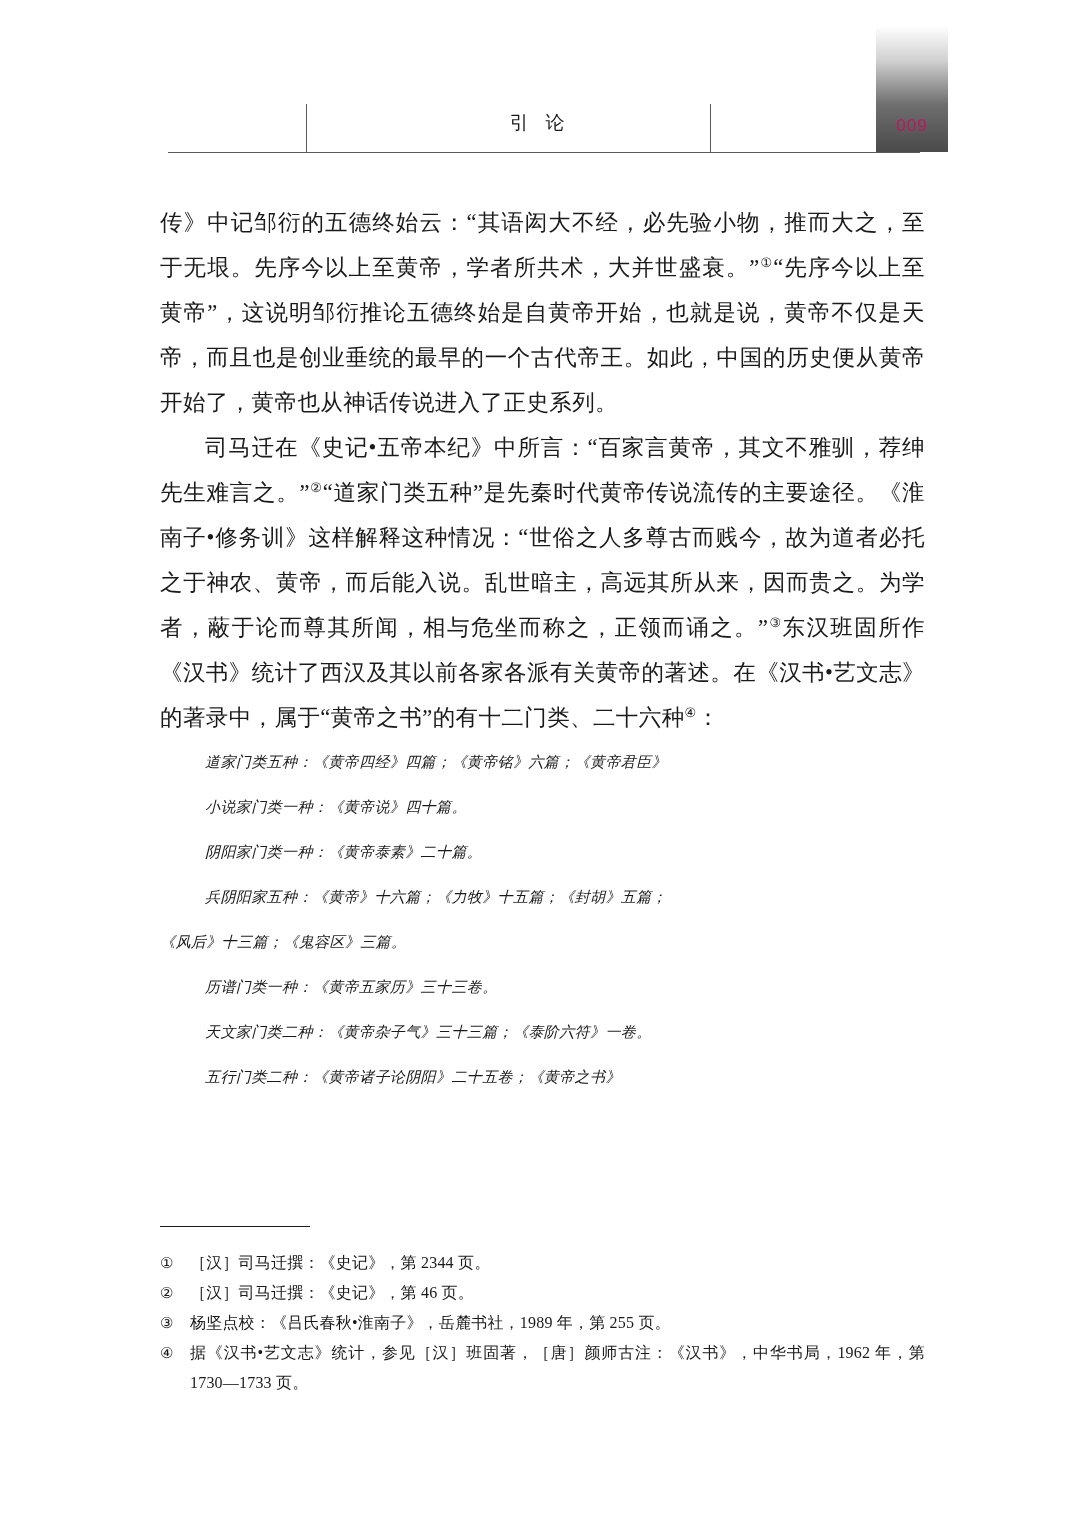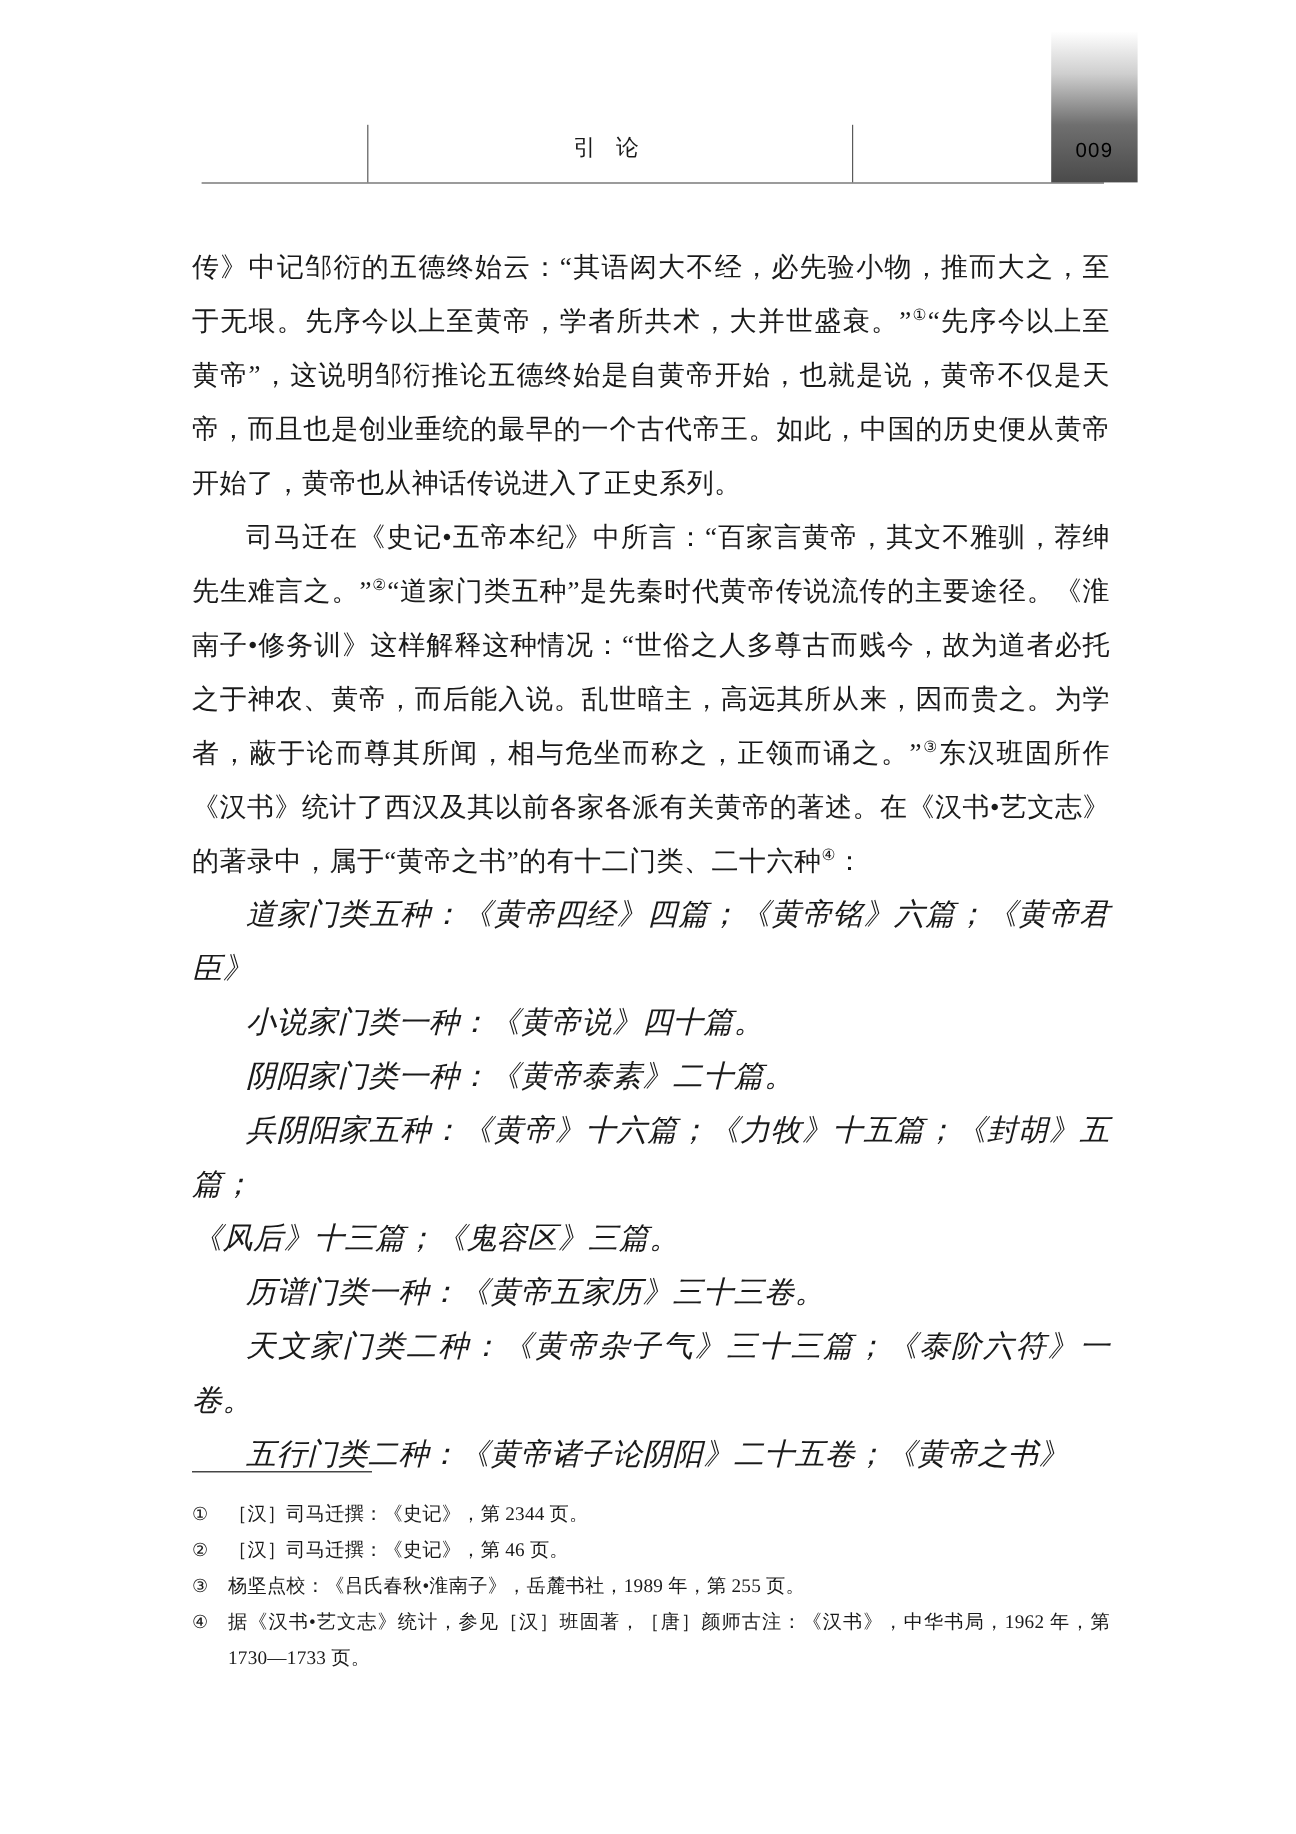--- a/index.html
+++ b/index.html
@@ -51,37 +51,38 @@
   }
   .header-title {
     position: absolute;
     left: 306px;
     top: 110px;
     width: 404px;
     text-align: center;
     font-size: 19px;
     letter-spacing: 6px;
     color: #1a1a1a;
+    padding-left: 32px;
   }
   .page-number-block {
     position: absolute;
     left: 876px;
     top: 26px;
     width: 72px;
     height: 126px;
     background: linear-gradient(to bottom, #ffffff 0%, #cfcfcf 28%, #6f6f6f 62%, #4a4a4a 100%);
   }
   .page-number {
     position: absolute;
     left: 876px;
     top: 116px;
     width: 72px;
     text-align: center;
     font-size: 17px;
-    color: #000000;
+    color: #be185d;
     letter-spacing: 1px;
     font-family: "Liberation Sans", sans-serif;
   }
 
   
   .body {
     position: absolute;
     left: 160px;
     top: 200px;
     width: 765px;
@@ -98,21 +99,21 @@
     text-indent: 45px;
   }
   .quote-block {
     font-size: 21px;
     line-height: 45px;
     letter-spacing: 0.3px;
     font-family: "Liberation Serif", "DejaVu Serif", serif;
     font-style: italic;
   }
   .quote-block p {
-    font-size: 25px;
+    font-size: 15px;
     text-indent: 45px;
     font-style: italic;
   }
   .quote-block p.hang {
     text-indent: 0;
   }
   sup {
     font-size: 13px;
     vertical-align: super;
     line-height: 0;

